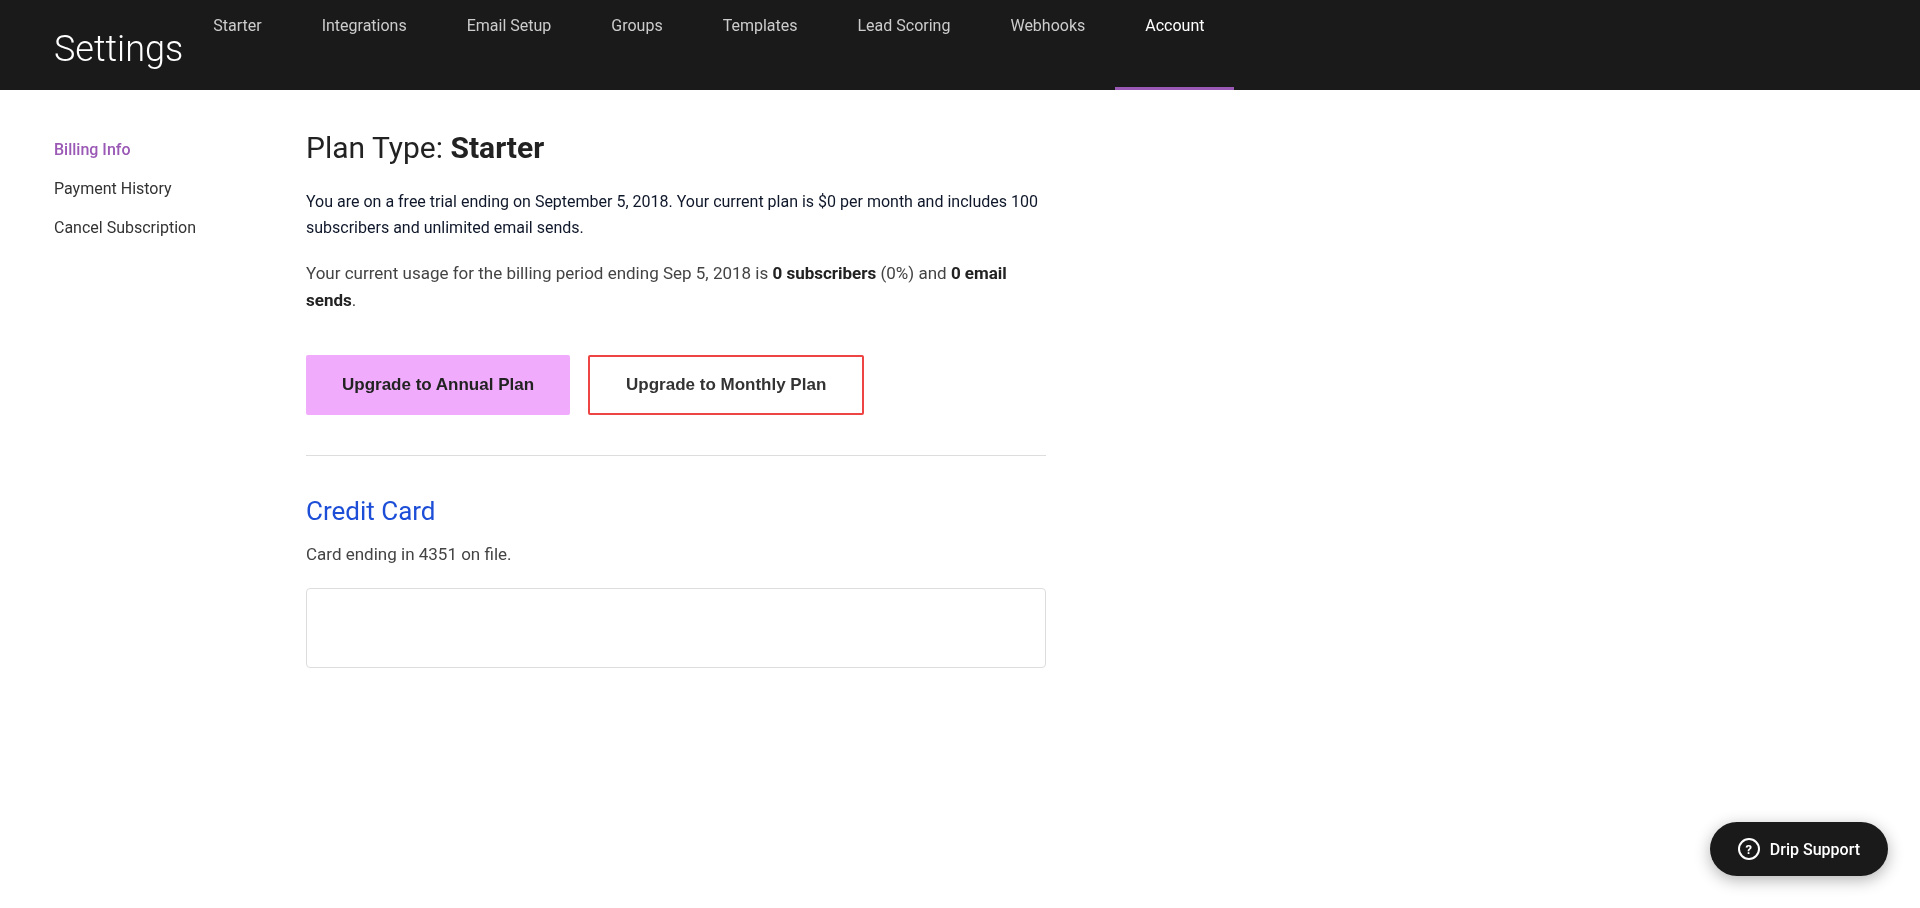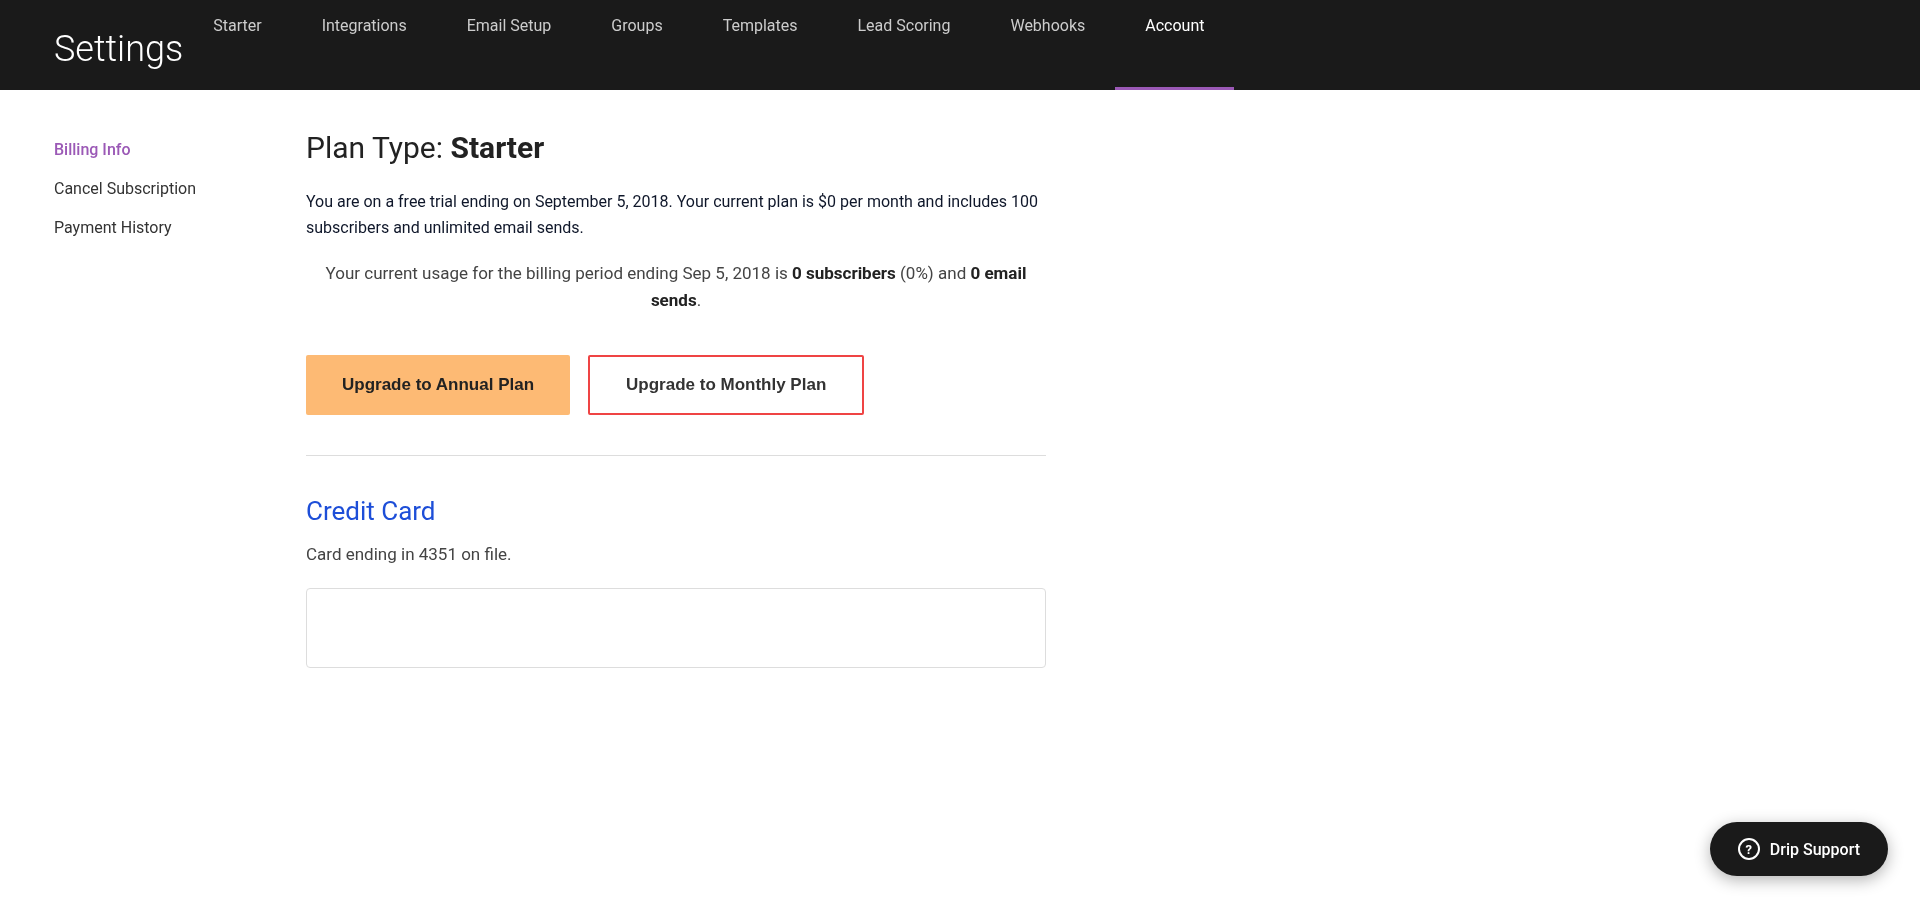--- a/index.html
+++ b/index.html
@@ -107,36 +107,35 @@
       line-height: 1.6;
       color: #0f172a;
       margin-bottom: 20px;
     }
 
     .plan-usage {
       font-size: 17px;
       line-height: 1.6;
       color: #444;
       margin-bottom: 40px;
-      text-align: center;
     }
 
     .plan-usage strong {
       font-weight: 700;
       color: #222;
     }
 
     .buttons-row {
       display: flex;
       gap: 18px;
       margin-bottom: 40px;
     }
 
     .btn-annual {
-      background: #fdba74;
+      background: #f0abfc;
       color: #222;
       border: none;
       padding: 18px 36px;
       font-size: 17px;
       font-weight: 700;
       cursor: pointer;
       border-radius: 2px;
     }
 
     .btn-monthly {
@@ -221,22 +220,22 @@
     <li class="nav-tab">Lead Scoring</li>
     <li class="nav-tab">Webhooks</li>
     <li class="nav-tab active">Account</li>
   </ul>
 </header>
 
 <div class="main-container">
 
   <nav class="sidebar">
     <div class="sidebar-item active">Billing Info</div>
+    <div class="sidebar-item">Payment History</div>
     <div class="sidebar-item">Cancel Subscription</div>
-    <div class="sidebar-item">Payment History</div>
   </nav>
 
   <div class="content">
 
     <h2 class="plan-title">
       <span>Plan Type: </span><strong>Starter</strong>
     </h2>
 
     <p class="plan-description">You are on a free trial ending on September 5, 2018. Your current plan is $0 per month and includes 100 subscribers and unlimited email sends.</p>
 

